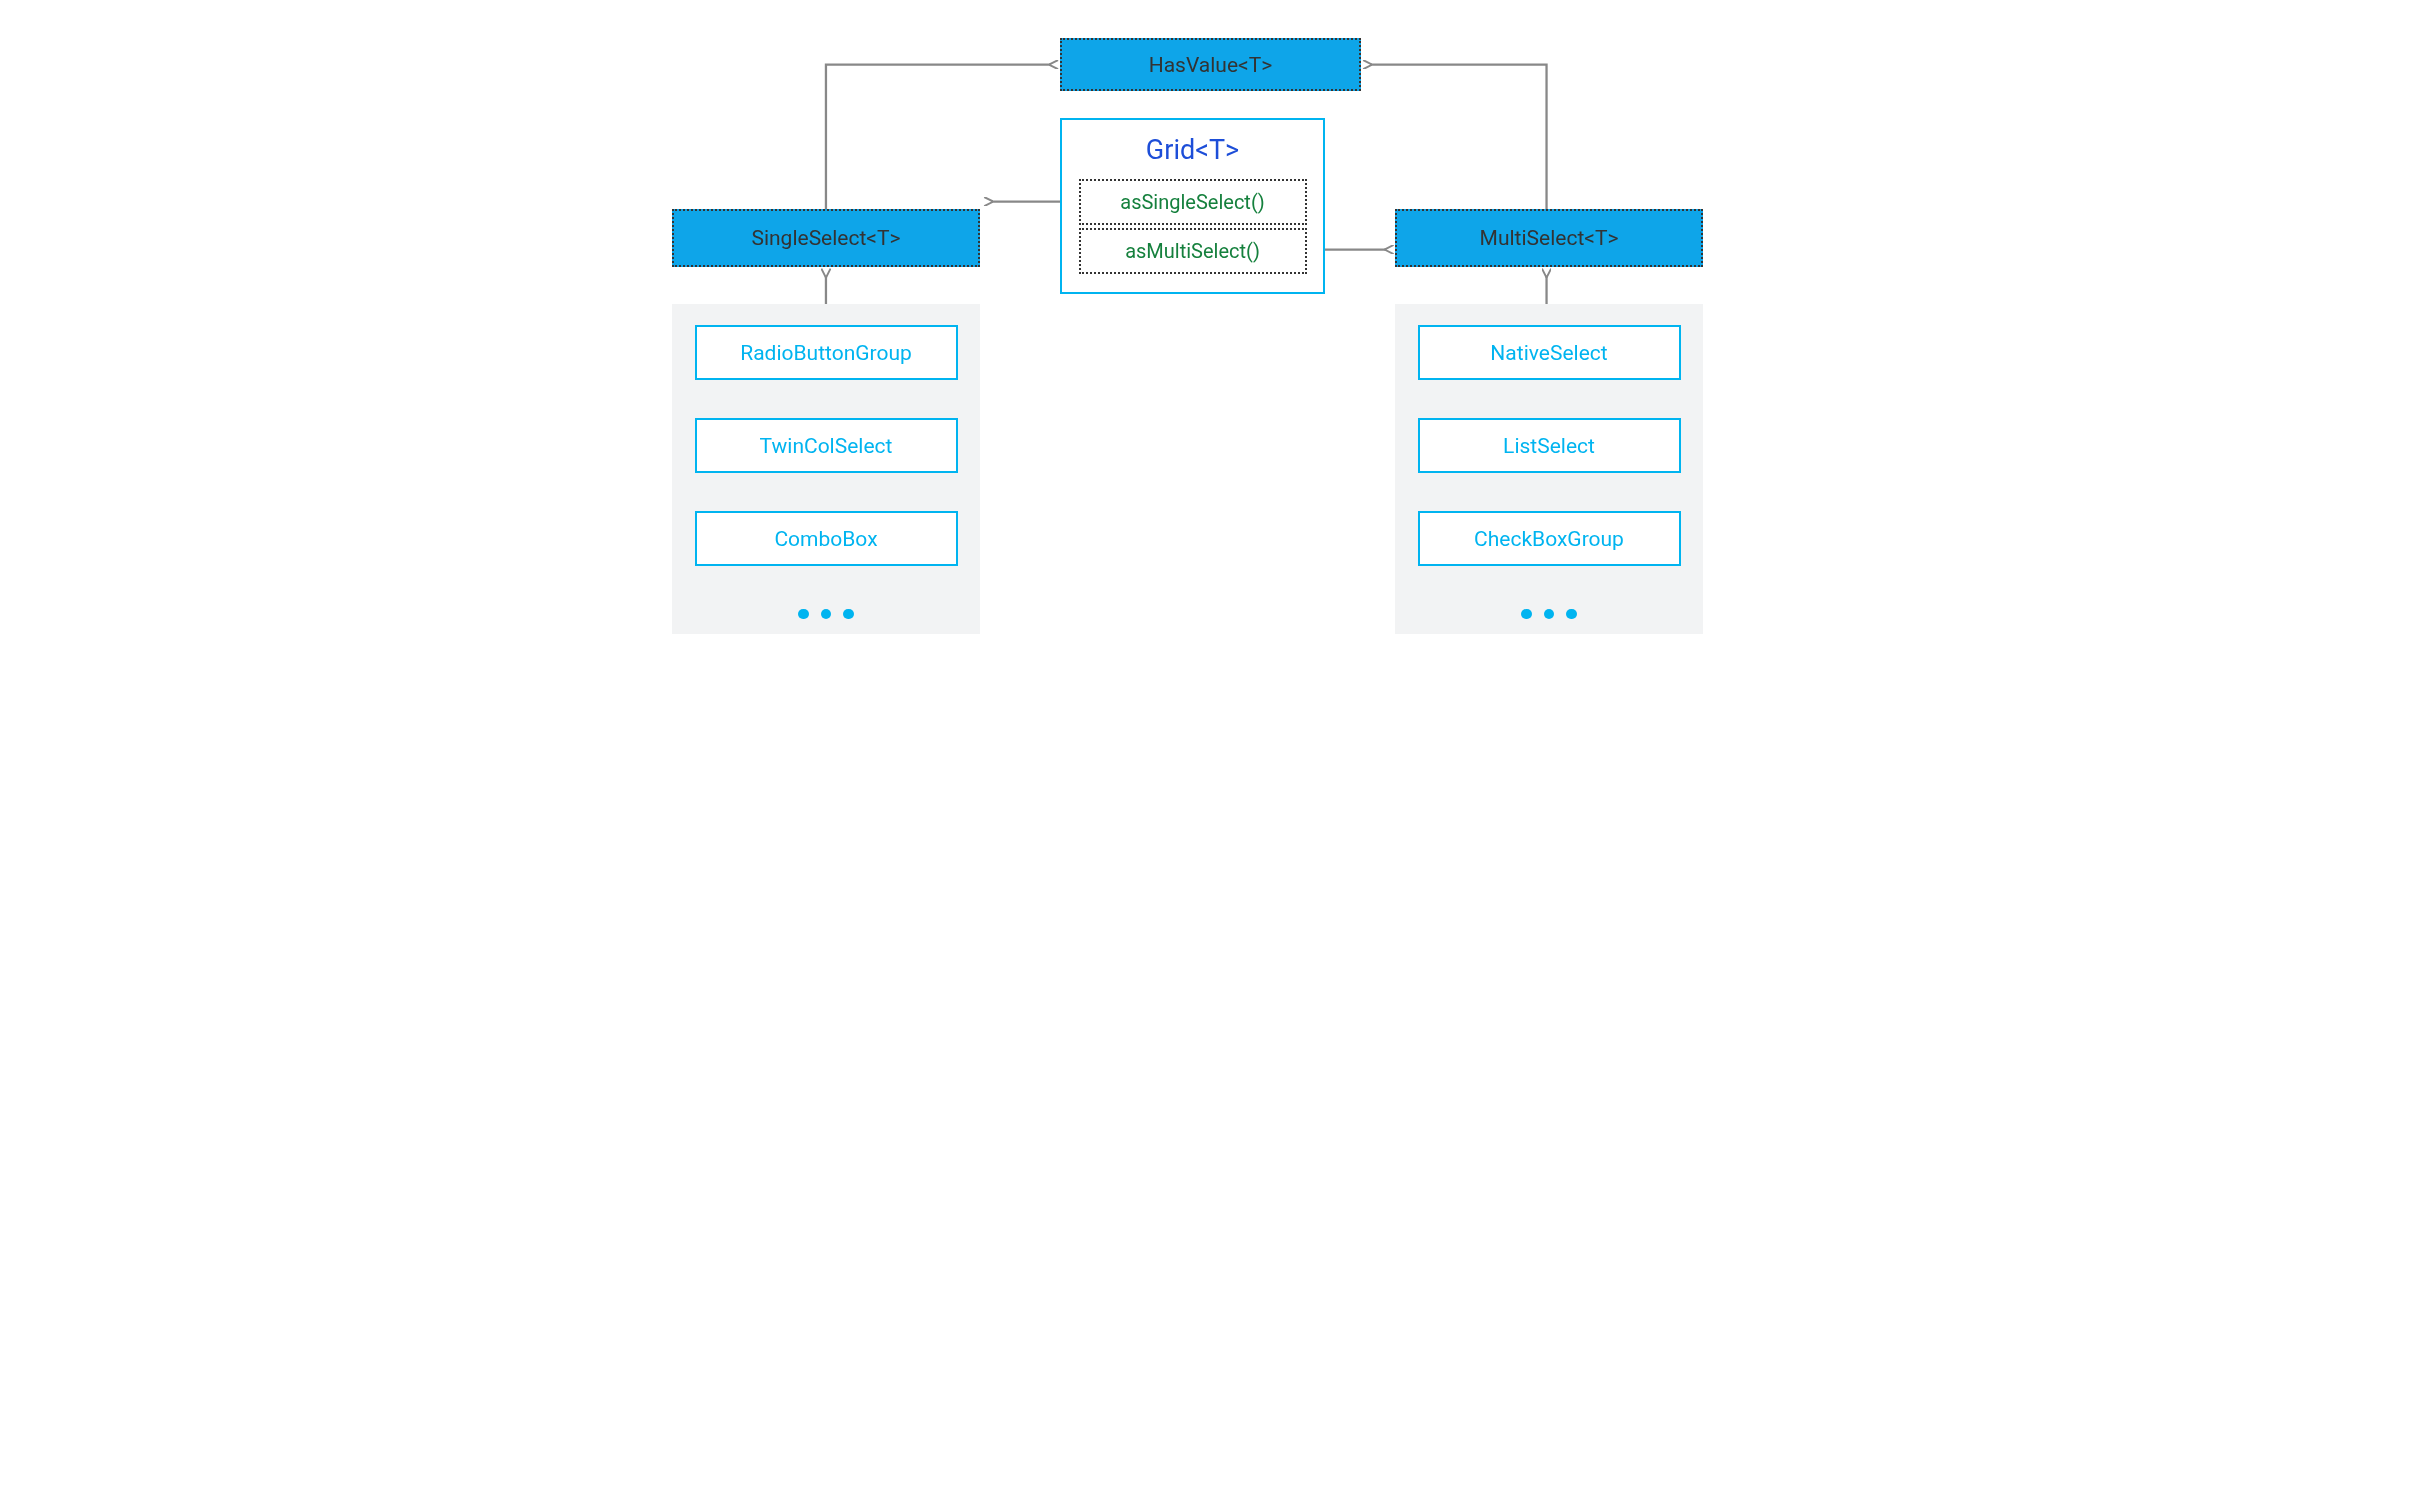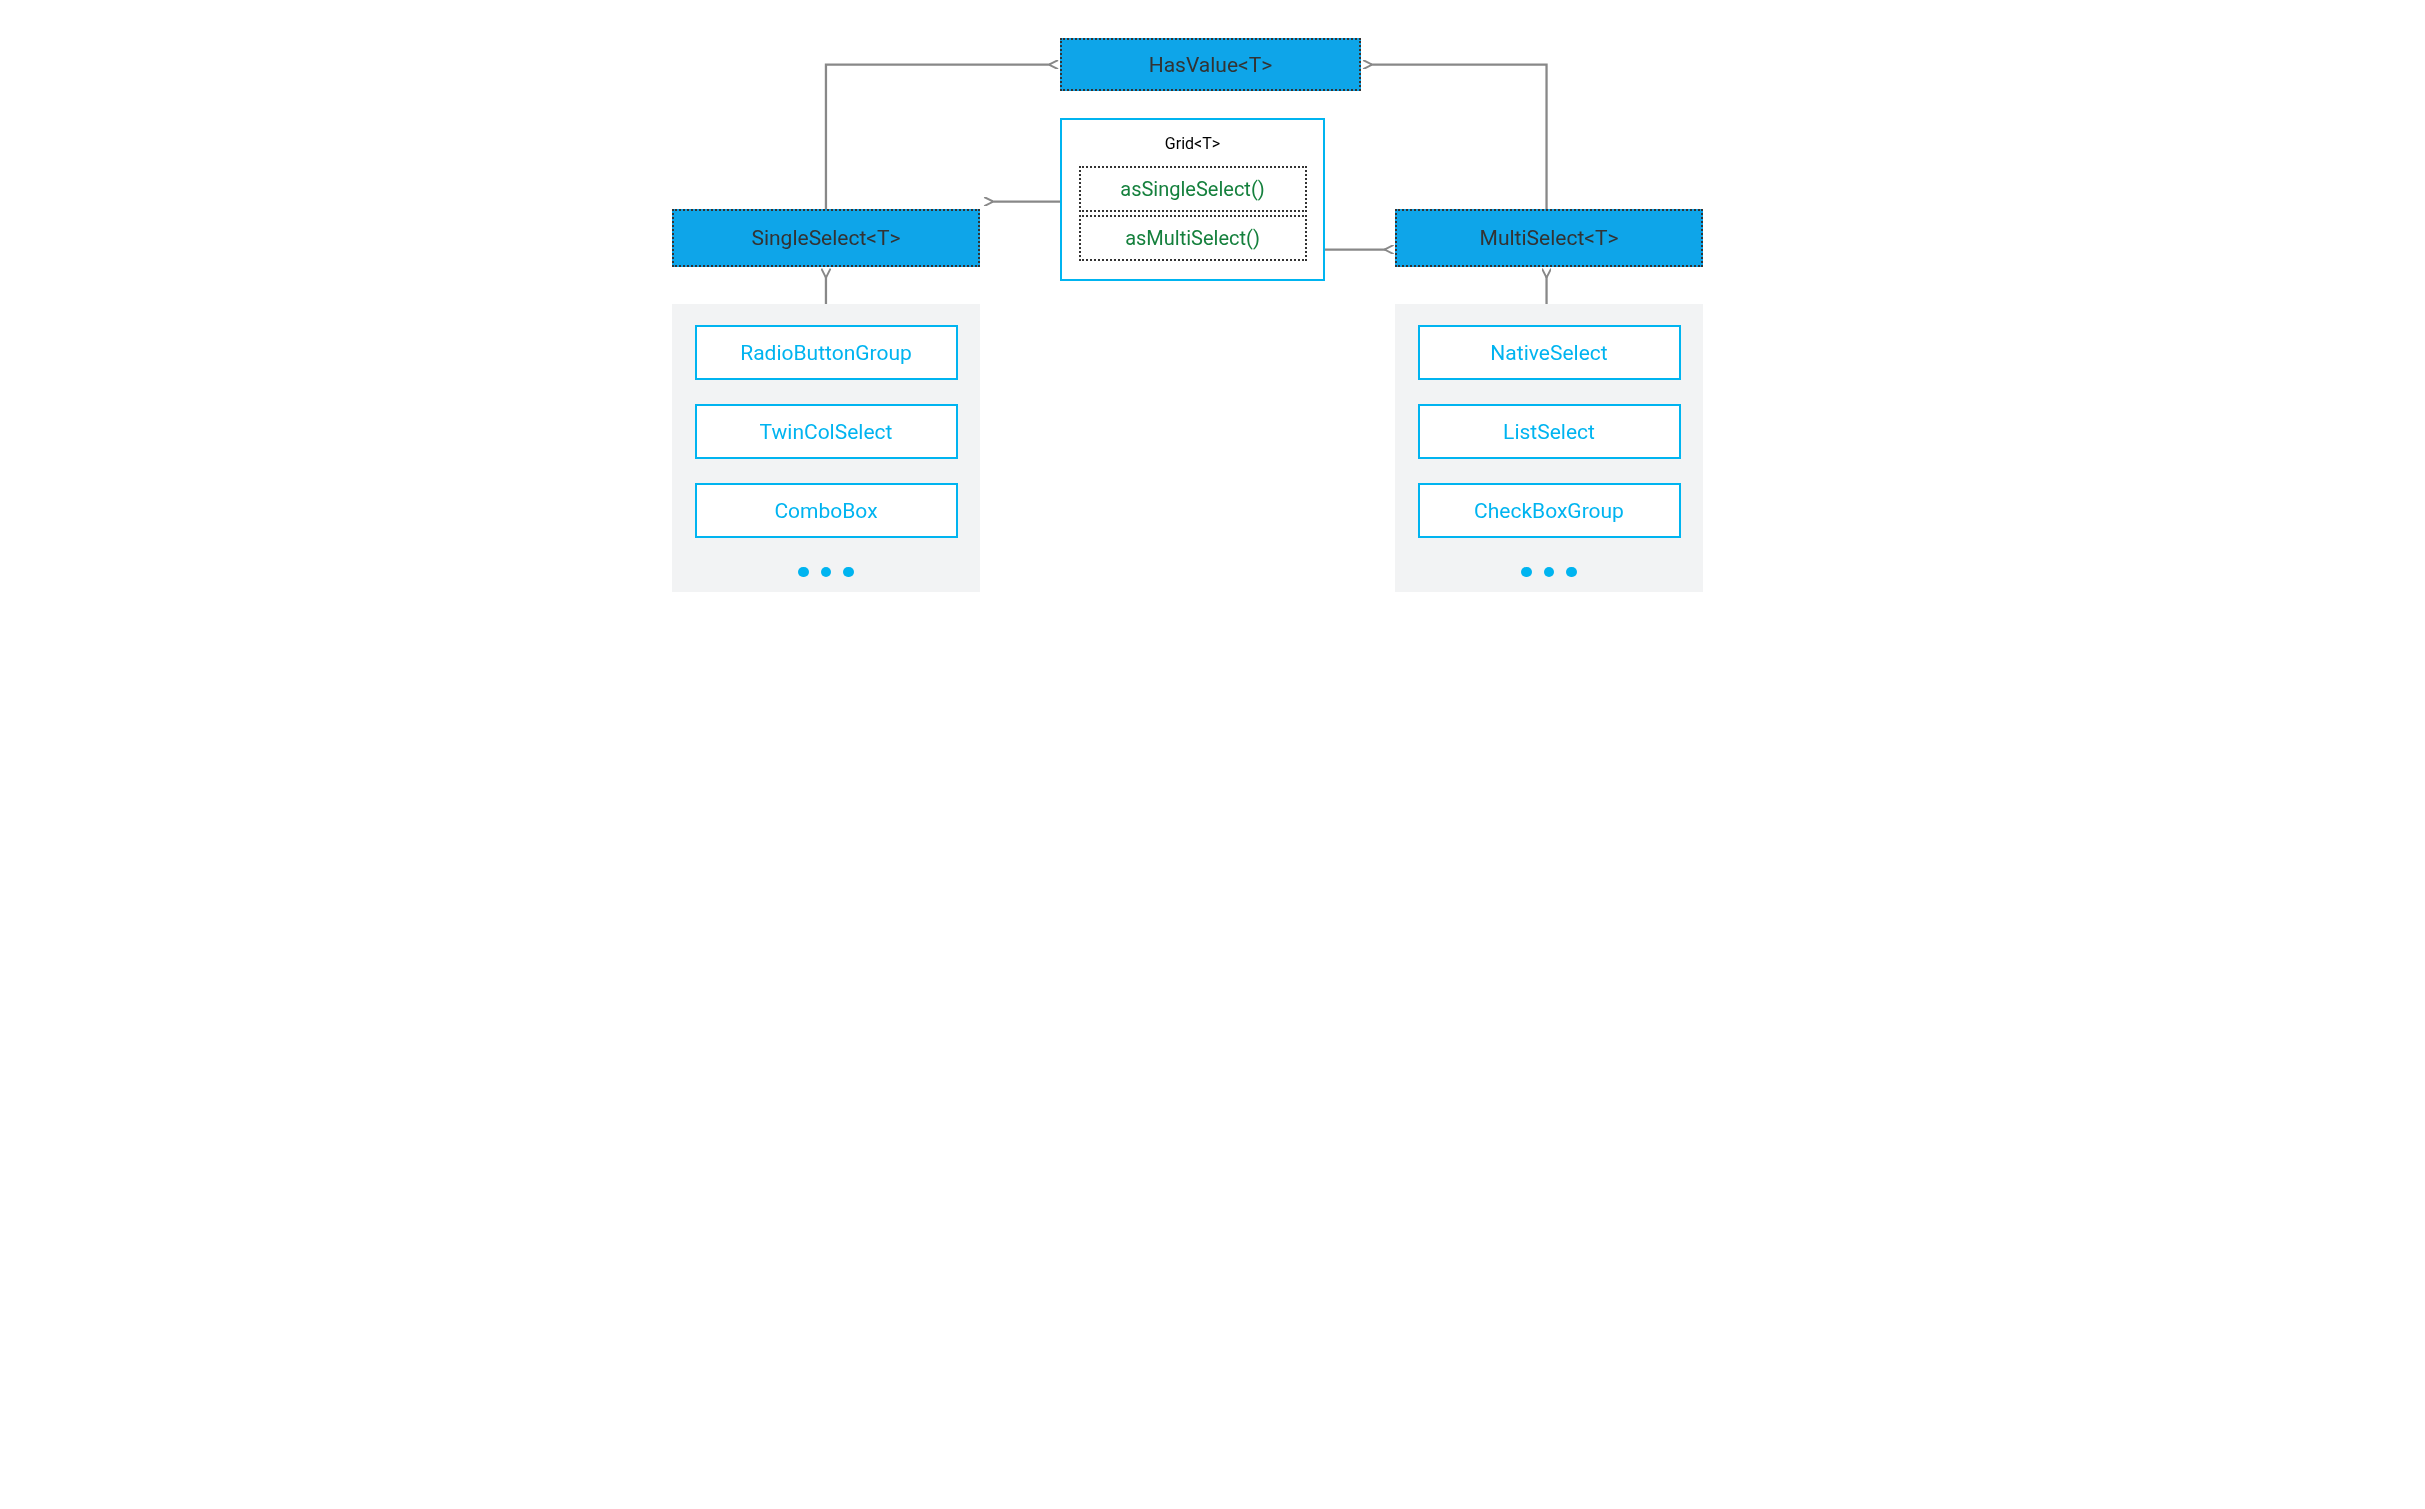--- a/index.html
+++ b/index.html
@@ -30,43 +30,43 @@
   .grid-box {
     position: absolute;
     border: 2.3px solid #00b4f0;
     background: #fff;
     display: flex;
     flex-direction: column;
     align-items: center;
     padding: 13.7px 18px 18px 18px;
   }
   .grid-title {
-    color: #000000;
-    font-size: 16px;
+    color: #1d4ed8;
+    font-size: 27px;
     margin-bottom: 10.7px;
   }
   .grid-method {
     border: 2.3px dotted #333;
     background: #fff;
     color: #15803d;
     font-size: 20px;
     width: 228px;
     height: 46px;
     display: flex;
     align-items: center;
     justify-content: center;
     margin-top: 3px;
   }
   .panel {
     position: absolute;
     background: #f2f3f4;
     padding: 21px 21px 15px 21px;
     display: flex;
     flex-direction: column;
-    gap: 24px;
+    gap: 38px;
     align-items: center;
   }
   .panel .item {
     border: 2.3px solid #00b4f0;
     background: #fff;
     color: #00b4f0;
     font-size: 21px;
     width: 263px;
     height: 55px;
     display: flex;

